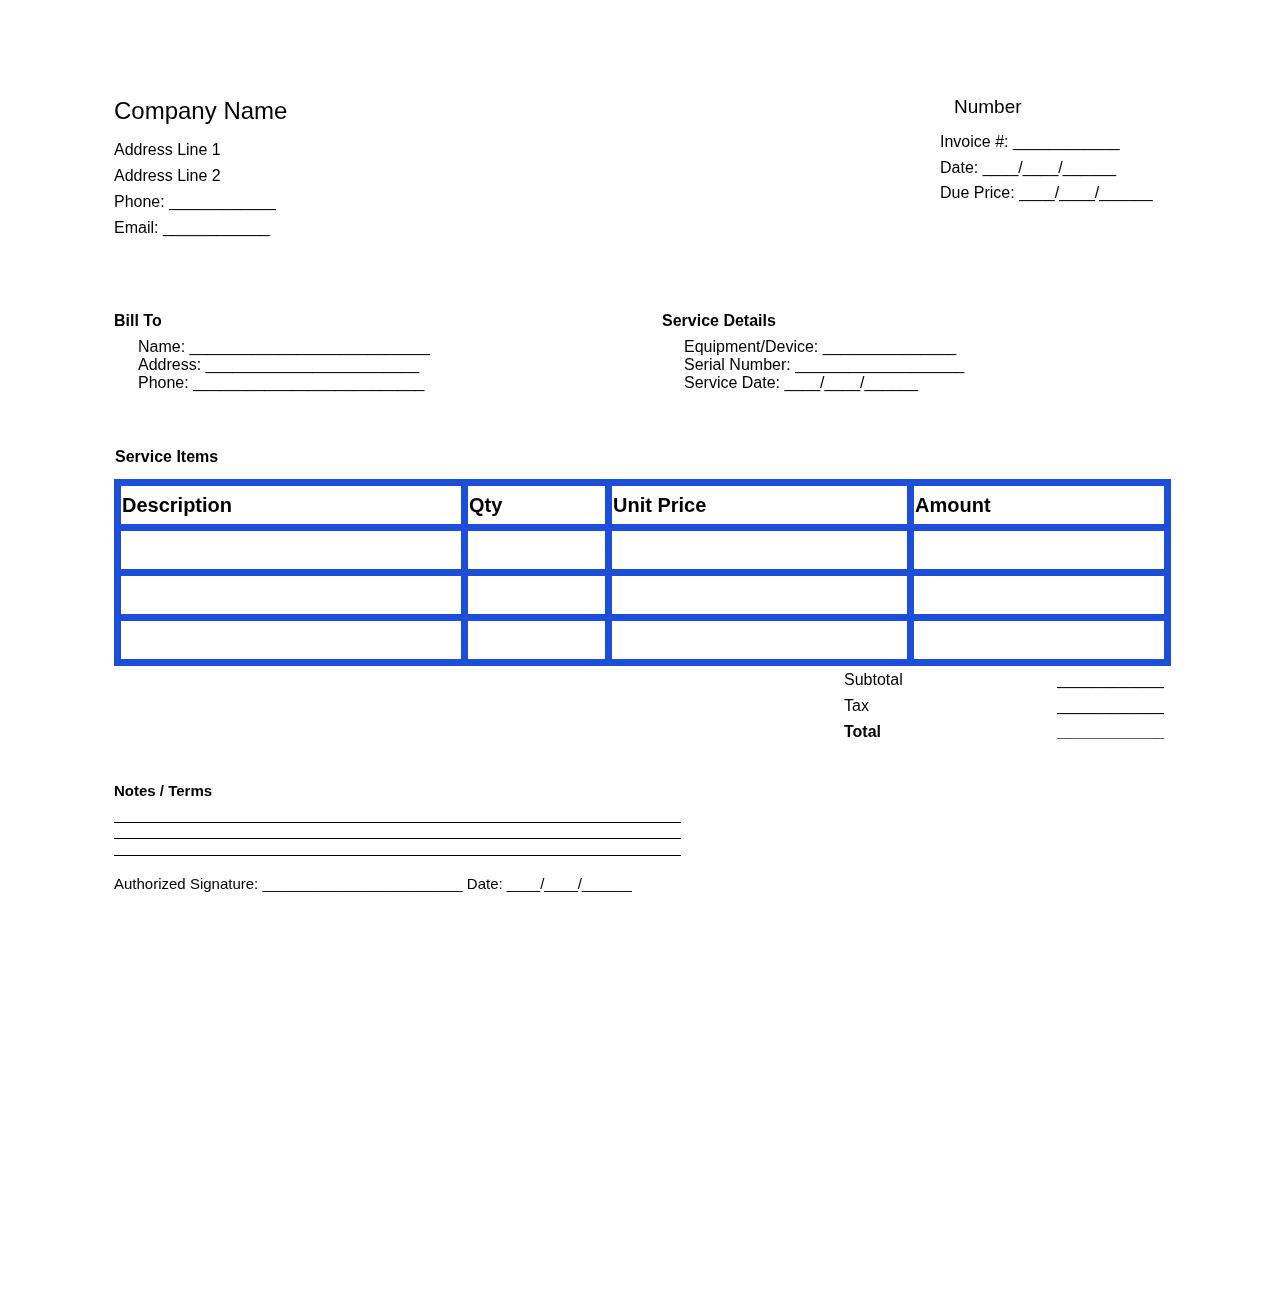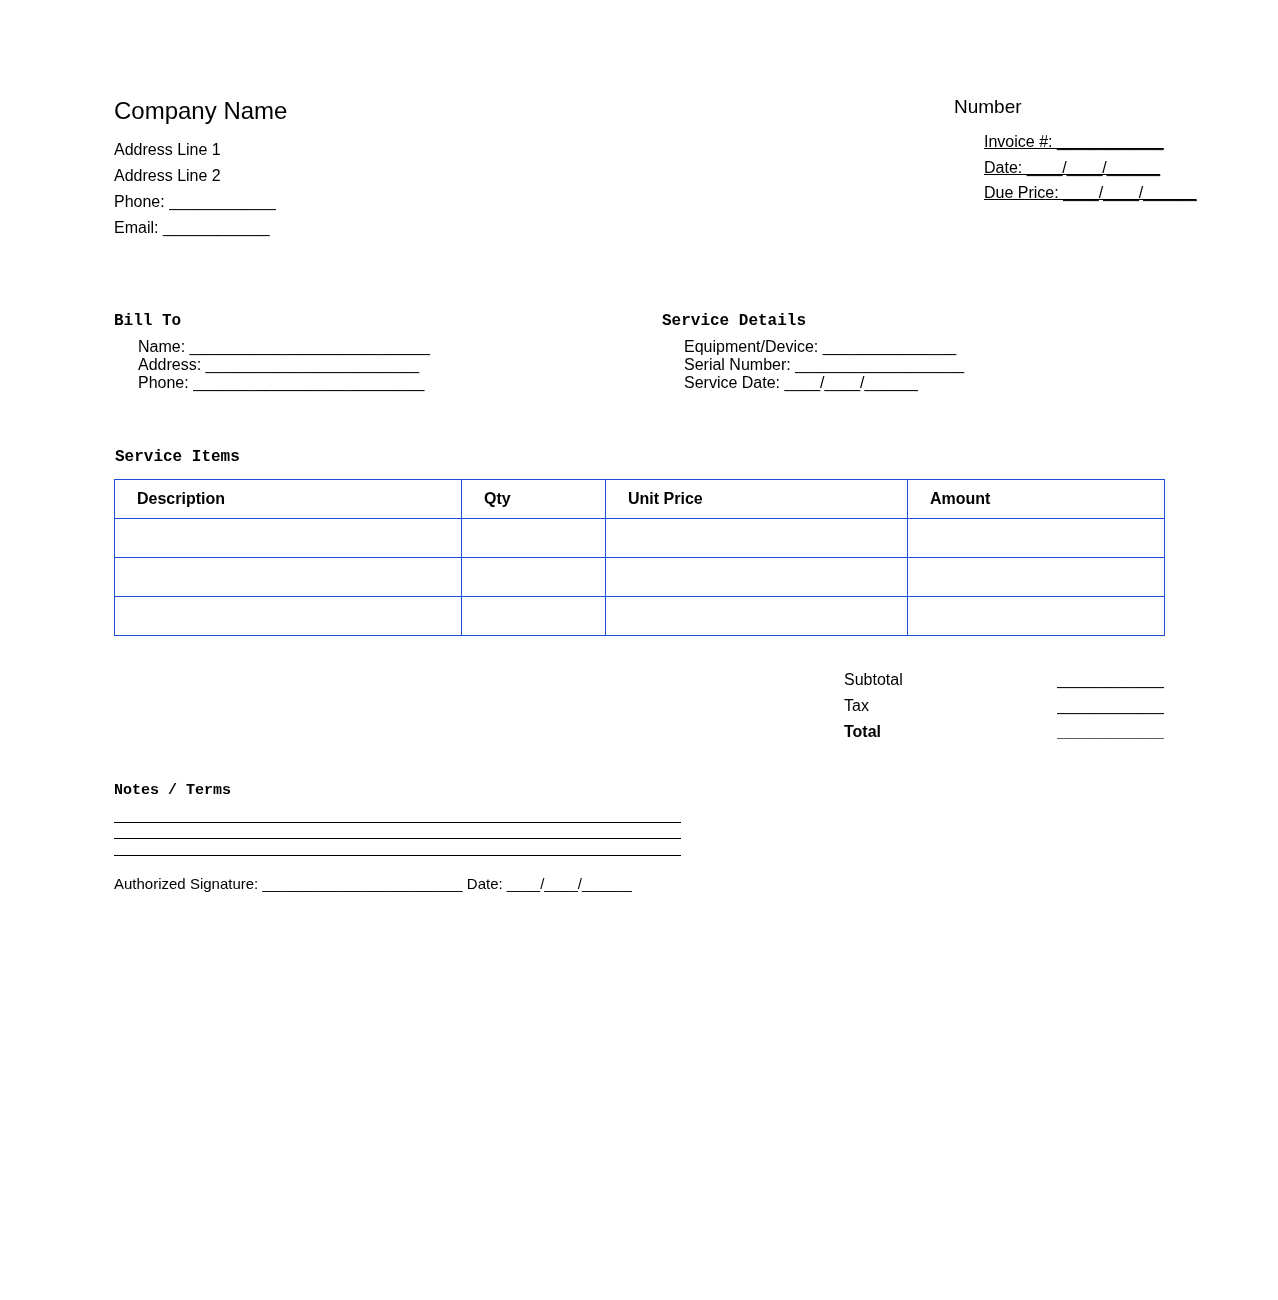--- a/index.html
+++ b/index.html
@@ -5,40 +5,40 @@
   html, body { margin: 0; padding: 0; background: #ffffff; }
   body {
     width: 1278px; height: 1300px; position: relative;
     font-family: "Liberation Sans", sans-serif; color: #000;
   }
   .abs { position: absolute; }
   .company-name { left: 114px; top: 96px; font-size: 24px; line-height: 30px; white-space: nowrap; }
   .company-lines { left: 114px; top: 139px; font-size: 16px; }
   .company-lines div { height: 26px; line-height: 22px; white-space: nowrap; }
   .invoice-title { left: 954px; top: 95px; font-size: 19px; line-height: 24px; }
-  .invoice-lines { left: 984px; top: 131px; font-size: 16px; text-decoration: underline; }
+  .invoice-lines { left: 940px; top: 131px; font-size: 16px; }
   .invoice-lines div { height: 25.5px; line-height: 22px; white-space: nowrap; }
 
-  .section-h { font-size: 16px; font-weight: bold; line-height: 20px; white-space: nowrap; font-family: Liberation Mono, monospace; }
+  .section-h { font-size: 16px; font-weight: bold; line-height: 20px; white-space: nowrap; }
   .field-block { font-size: 16px; }
   .field-block div { height: 18px; line-height: 18px; white-space: nowrap; margin-left: 24px; }
 
   .bill-h { left: 114px; top: 311px; }
   .bill-fields { left: 114px; top: 338px; }
   .svc-h { left: 662px; top: 311px; }
   .svc-fields { left: 660px; top: 338px; }
 
   .items-h { left: 115px; top: 447px; }
   table.items {
     position: absolute; left: 114px; top: 479px; width: 1050px;
     border-collapse: collapse; table-layout: fixed;
   }
   table.items th, table.items td {
-    border: 1px solid #1d4ed8; height: 38px; padding: 0 22px;
-    text-align: left; font-size: 16px;
+    border: 7px solid #1d4ed8; height: 38px; padding: 0 1px;
+    text-align: left; font-size: 20px;
   }
   table.items th { font-weight: bold; }
 
   .totals { left: 844px; top: 669px; width: 320px; font-size: 16px; text-decoration: underline; }
   .totals .row { position: relative; height: 26px; line-height: 22px; }
   .totals .lbl { position: absolute; left: 0; top: 0; }
   .totals .val { position: absolute; right: 0; top: 0; }
   .totals .bold { font-weight: bold; }
 
   .notes-h { left: 114px; top: 781px; font-size: 15px; }

